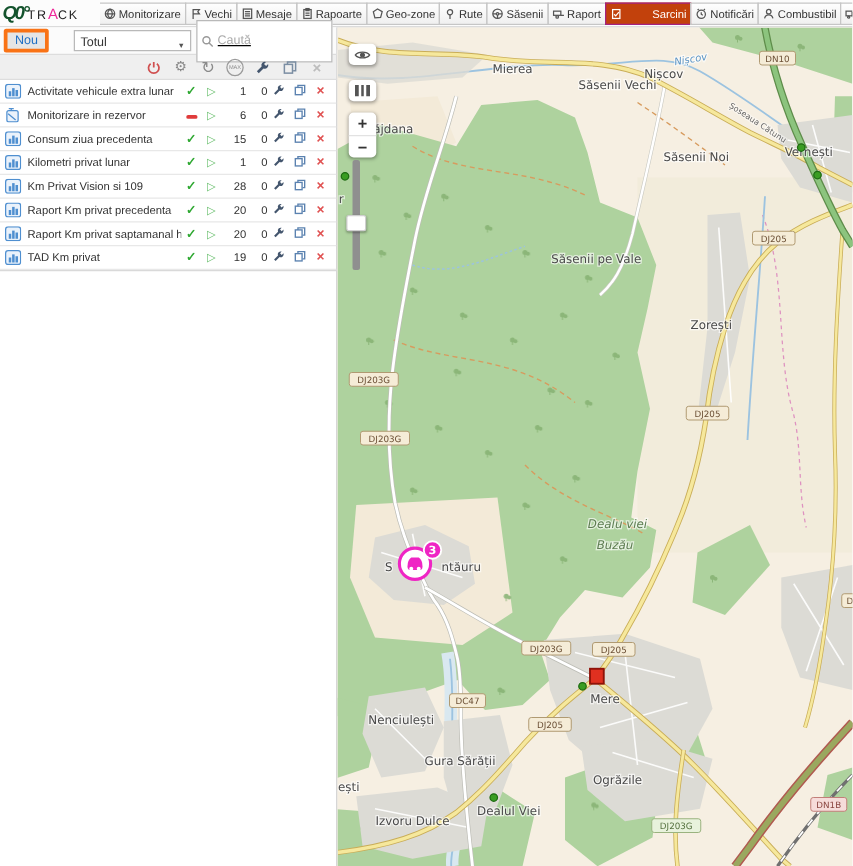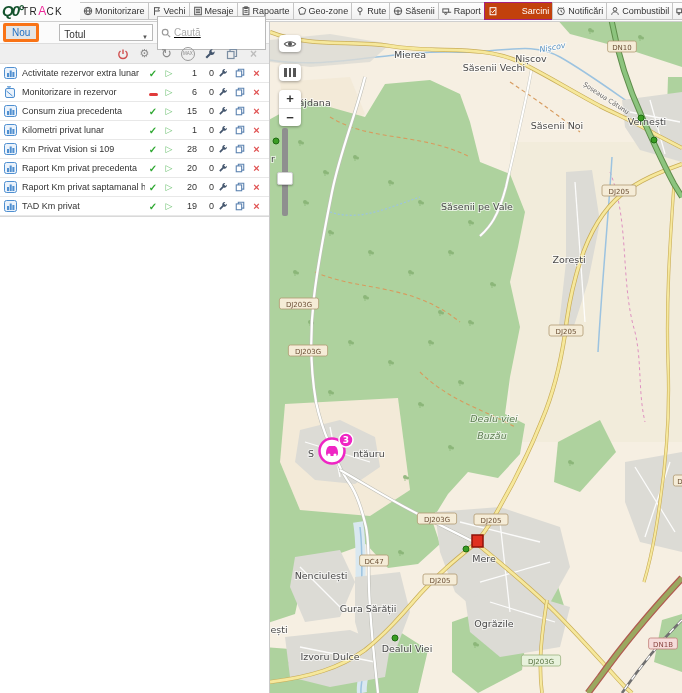--- a/index.html
+++ b/index.html
@@ -237,21 +237,21 @@
 
       <div class="trow">
         <span class="ticon">
             <svg viewBox="0 0 13 12">
               <rect x="0.5" y="0.5" width="12" height="11" rx="2" fill="#eaf2fb" stroke="#4f8fd0"></rect>
               <rect x="3" y="6" width="2" height="4" fill="#4f8fd0"></rect>
               <rect x="5.7" y="3.5" width="2" height="6.5" fill="#4f8fd0"></rect>
               <rect x="8.4" y="5" width="2" height="5" fill="#4f8fd0"></rect>
             </svg>
           </span>
-        <span class="tname">Activitate rezervor extra lunar</span>
+        <span class="tname">Activitate vehicule extra lunar</span>
         <span class="cell st-ok">✓</span>
         <span class="cell exec">▷</span>
         <span class="cnt">1</span>
         <span class="cnt2">0</span>
         <span class="act"><svg viewBox="0 0 12 12" fill="#44566e">
               <path d="M10.5 3.2a2.8 2.8 0 0 1-3.7 3.5L3 10.5 1.5 9l3.8-3.8A2.8 2.8 0 0 1 8.8 1.5L7.2 3.1l1.7 1.7z"></path>
             </svg></span>
         <span class="act"><svg viewBox="0 0 12 12" fill="none" stroke="#5b82b0" stroke-width="1.3">
               <rect x="1.5" y="3.5" width="6.5" height="7"></rect>
               <path d="M4 3.5v-2h6.5v7h-2"></path>

